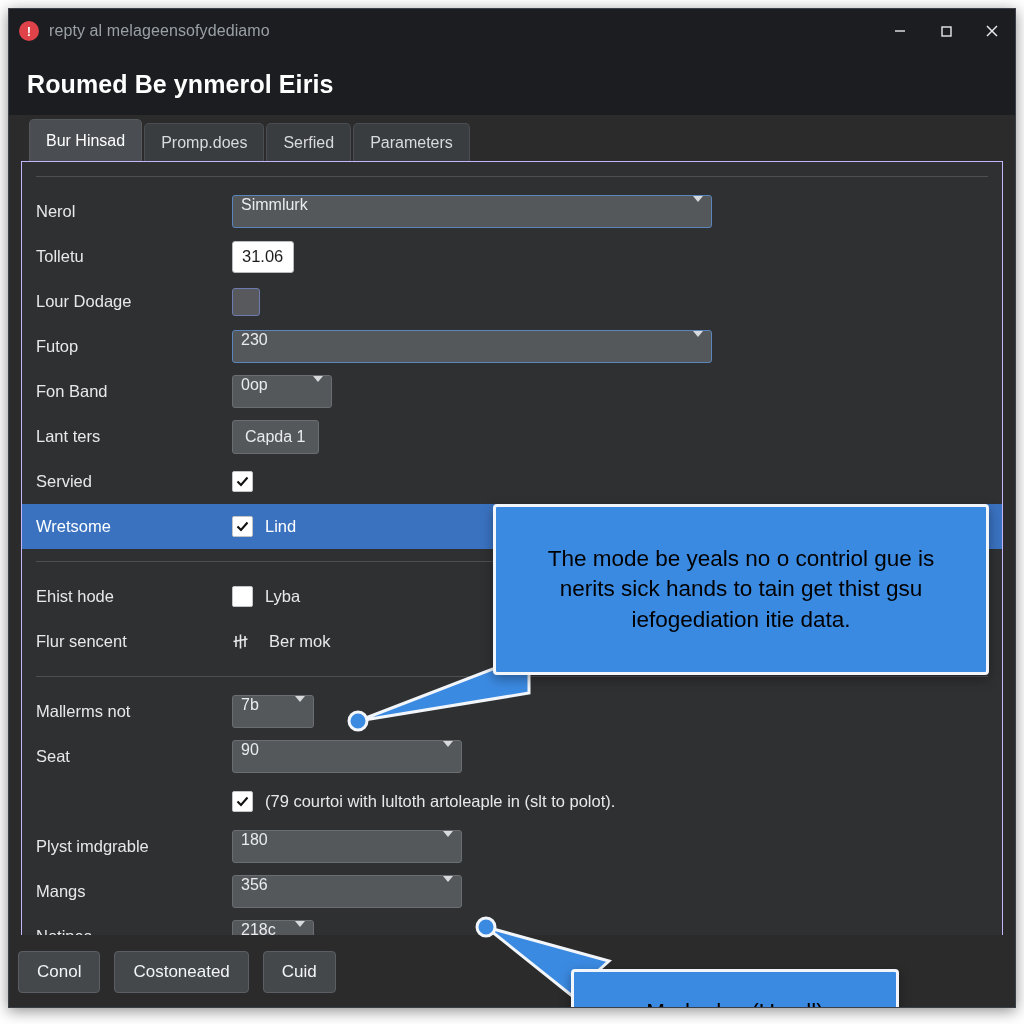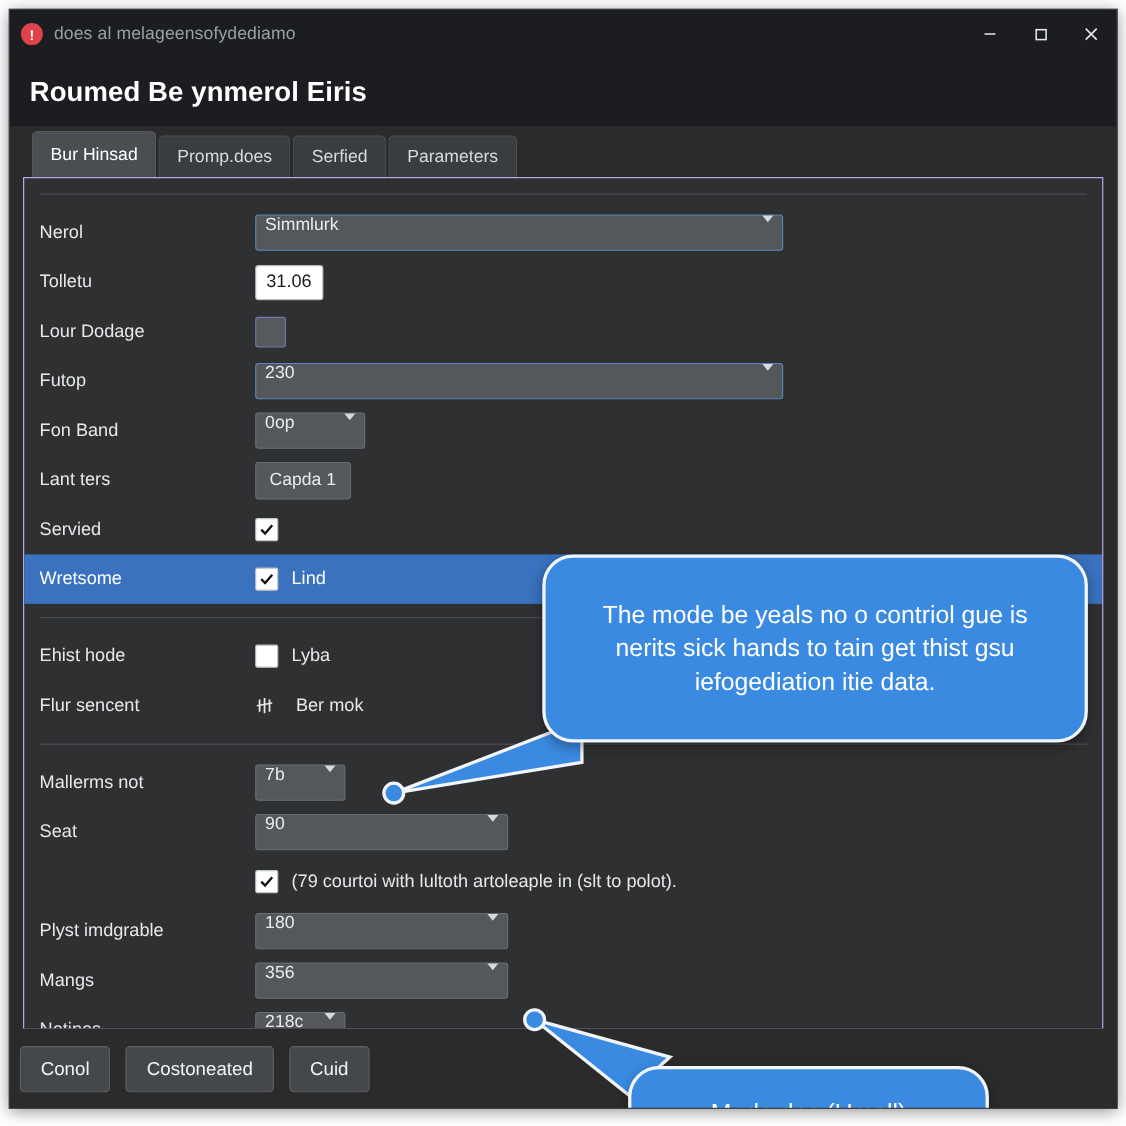--- a/index.html
+++ b/index.html
@@ -156,22 +156,22 @@
   }
   .btn{
     height:42px;background:#45484b;color:#f2f4f6;border:1px solid #5b5f63;
     border-radius:4px;display:flex;align-items:center;justify-content:center;
     padding:0 18px;font-size:17px;margin-right:14px;box-sizing:border-box;
     white-space:nowrap;
   }
 
   
   .callout{
-    position:absolute;background:#3b8ae2;color:#ffffff;
-    border:3px solid #f2f6fa;border-radius:28px;
+    position:absolute;background:#3b8ae2;color:#000000;
+    border:3px solid #f2f6fa;border-radius:4px;
     box-sizing:border-box;text-align:center;
     box-shadow:0 4px 12px rgba(0,0,0,.35);
     z-index:30;
   }
   #callout1{
     left:484px;top:389px;width:496px;height:171px;
     display:flex;align-items:center;justify-content:center;
     padding:6px 22px;font-size:22.5px;line-height:1.35;
   }
   #callout2{
@@ -182,21 +182,21 @@
   .leader{position:absolute;left:0;top:0;width:1008px;height:894px;z-index:25;
           pointer-events:none;}
 </style>
 </head>
 <body>
 
 <div class="window">
 
   <div class="titlebar">
     <div class="tb-icon">!</div>
-    <div class="tb-title">does al melageensofydediamo</div>
+    <div class="tb-title">repty al melageensofydediamo</div>
     <div class="tb-controls">
       <div class="tb-btn">
         <svg width="16" height="16" viewBox="0 0 16 16">
             <line x1="3" y1="8" x2="13" y2="8" stroke="#e8eaed" stroke-width="1.4"></line>
           </svg>
       </div>
       <div class="tb-btn">
         <svg width="16" height="16" viewBox="0 0 16 16">
             <rect x="4" y="4" width="9" height="9" fill="none" stroke="#e8eaed" stroke-width="1.4"></rect>
           </svg>

